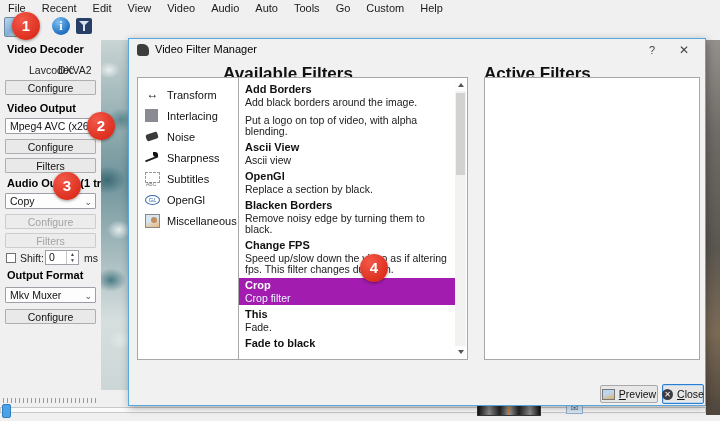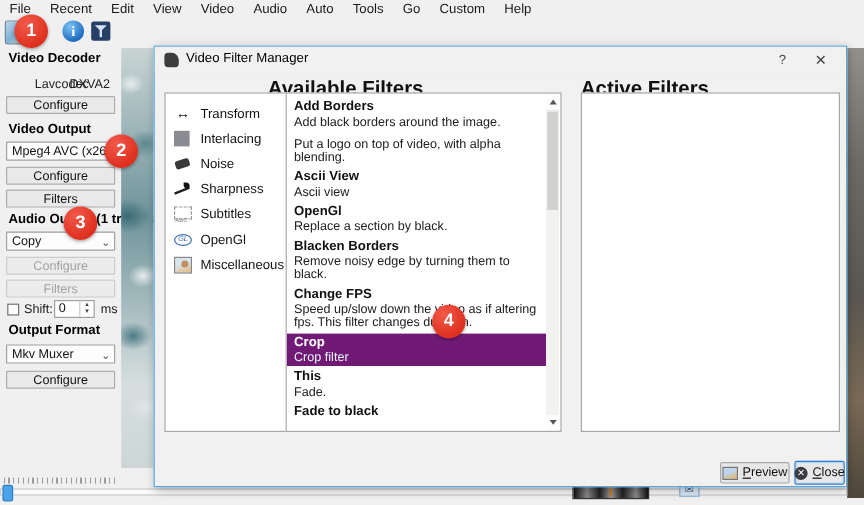--- a/index.html
+++ b/index.html
@@ -85,21 +85,21 @@
       color:#3a6ab0;font-size:6px;font-style:italic;text-align:center;line-height:8px;}
   .ico-misc::before{content:"";position:absolute;left:1px;top:1px;width:13px;height:12px;border:1px solid #888;
       background:linear-gradient(160deg,#d8e6f0 40%,#e8b87c 100%);}
   .ico-misc::after{content:"";position:absolute;left:7px;top:4px;width:6px;height:6px;border-radius:50%;background:#c09060;}
   
   .flt-list{padding-top:4px;position:relative;height:100%;}
   .flt-scrollpad{margin-right:12px;}
   .flt-row{padding:2px 6px 1px;margin-bottom:2px;}
   .flt-name{font-weight:bold;font-size:11px;line-height:11px;}
   .flt-desc{font-size:10.5px;line-height:11px;color:#202020;margin-top:2px;}
-  .flt-row.selected{background:#701a75;}
+  .flt-row.selected{background:#a21caf;}
   .flt-row.selected .flt-name{color:#fff;}
   .flt-row.selected .flt-desc{color:#eaf6ff;}
   
   .scrollbar{position:absolute;right:1px;top:1px;bottom:1px;width:11px;background:#f2f2f1;}
   .sb-btn{position:absolute;left:0;width:11px;height:12px;background:#fdfdfd;text-align:center;color:#555;}
   .sb-up{top:0;}
   .sb-down{bottom:0;}
   .sb-btn i{display:block;margin:4px auto 0;width:0;height:0;border-left:3px solid transparent;border-right:3px solid transparent;}
   .sb-up i{border-bottom:4px solid #555;}
   .sb-down i{border-top:4px solid #555;}

